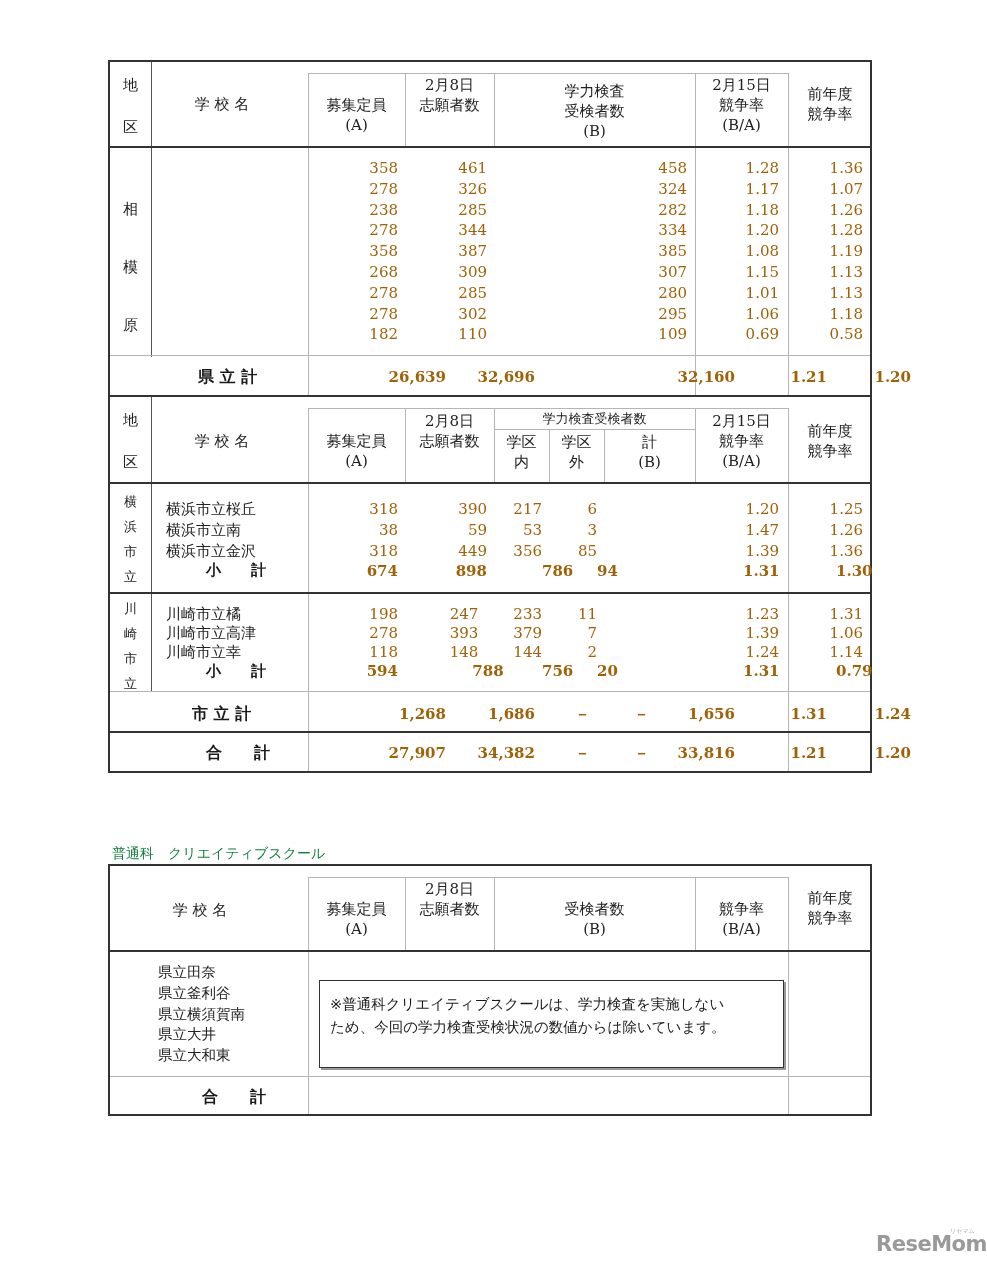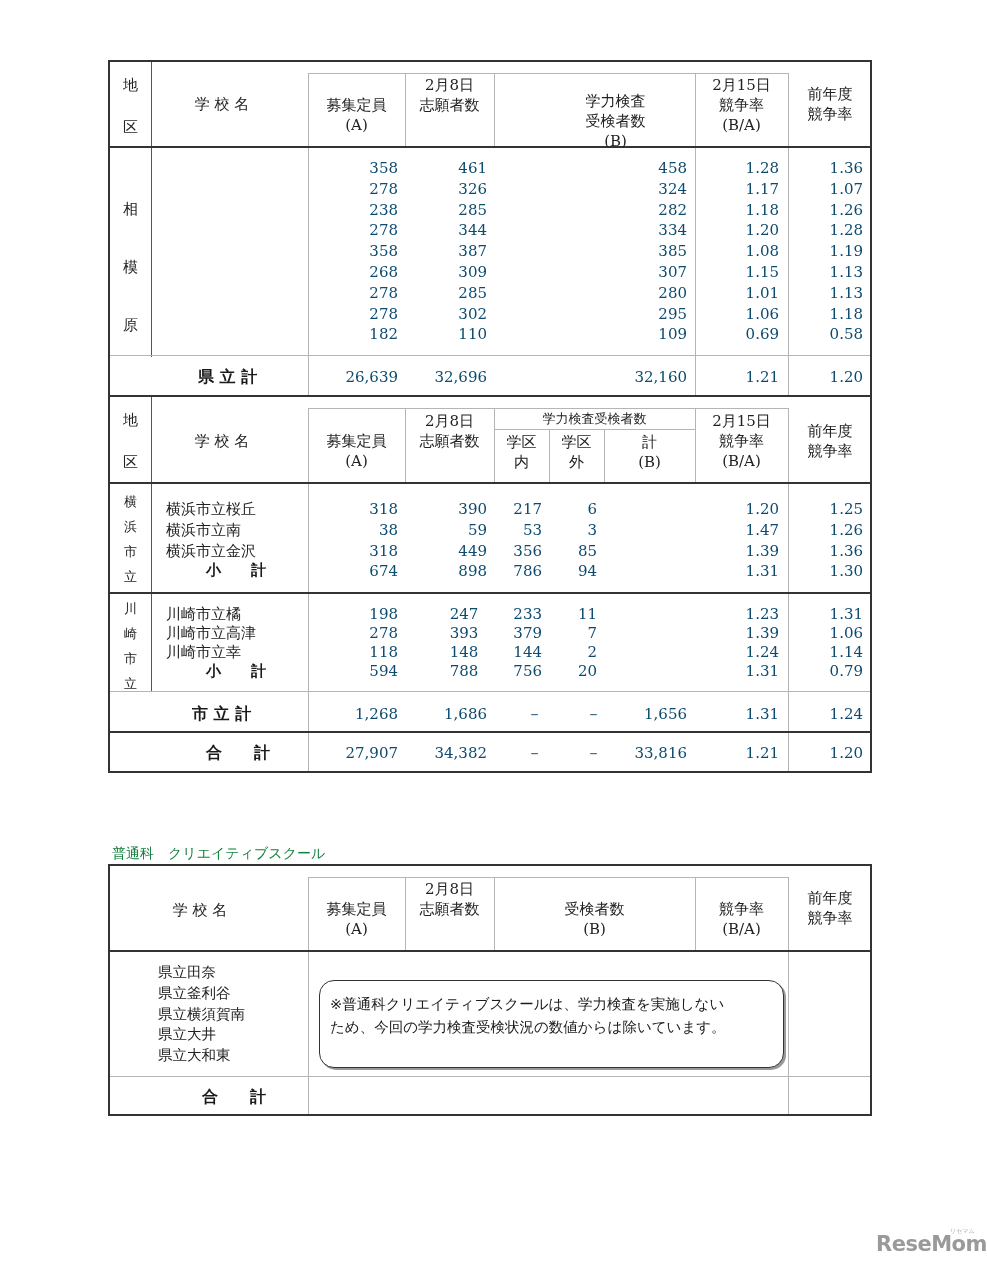--- a/index.html
+++ b/index.html
@@ -8,22 +8,22 @@
     font-family: "DejaVu Serif", "Liberation Serif", serif;
     color: #1a1a1a;
   }
   .tbl { position: absolute; border: 2px solid #333; box-sizing: border-box; background: #fff; }
   .vl { position: absolute; width: 0; border-left: 1px solid #b5b5b5; }
   .vlk { position: absolute; width: 0; border-left: 1px solid #555; }
   .hl { position: absolute; height: 0; border-top: 1px solid #b5b5b5; }
   .hlk { position: absolute; height: 0; border-top: 2px solid #333; }
   .hdr { position: absolute; text-align: center; font-size: 15px; line-height: 20px; color: #222; }
   .hdr-sm { font-size: 13px; line-height: 18px; }
-  .num { position: absolute; text-align: right; font-size: 15px; line-height: 20.8px; color: #0c4a6e; }
-  .bold { font-weight: normal; }
+  .num { position: absolute; text-align: right; font-size: 15px; line-height: 20.8px; color: #a16207; }
+  .bold { font-weight: bold; padding-left: 48px; }
   .name { position: absolute; font-size: 15px; line-height: 20.8px; color: #222; white-space: nowrap; }
   .area { position: absolute; text-align: center; font-size: 15px; color: #222; }
   .area-sm { font-size: 13px; }
   .tot { position: absolute; font-size: 16px; font-weight: bold; letter-spacing: 0; white-space: nowrap; }
   .num div, .name div { height: 20.8px; }
   .section-title { position: absolute; font-size: 14px; color: #15803d; font-family: "DejaVu Sans", sans-serif; }
   .note-box {
     position: absolute; border: 1.5px solid #333; box-shadow: 2px 2px 0 #999;
     font-family: "DejaVu Sans", sans-serif; font-size: 14.5px; line-height: 23px;
     padding: 12px 10px; box-sizing: border-box; background: #fff;
@@ -56,21 +56,21 @@
   </div>
   <div class="hdr" style="left:42px; top:32px; width:140px;">学 校 名</div>
   <div class="hdr" style="left:198px; top:33px; width:97px;">
     <div>募集定員</div>
     <div>(A)</div>
   </div>
   <div class="hdr" style="left:295px; top:13px; width:89px;">
     <div>2月8日</div>
     <div>志願者数</div>
   </div>
-  <div class="hdr" style="left:384px; top:29px; width:201px;padding-left:21px;">
+  <div class="hdr" style="left:384px; top:19px; width:201px;">
     <div>学力検査</div>
     <div>受検者数</div>
     <div>(B)</div>
   </div>
   <div class="hdr" style="left:585px; top:13px; width:93px;">
     <div>2月15日</div>
     <div>競争率</div>
     <div>(B/A)</div>
   </div>
   <div class="hdr" style="left:678px; top:22px; width:84px;">
@@ -357,21 +357,21 @@
   </div>
 
   <div class="name" style="left:48px; top:96px; font-family:'DejaVu Sans', sans-serif; font-size:14.5px;">
     <div>県立田奈</div>
     <div>県立釜利谷</div>
     <div>県立横須賀南</div>
     <div>県立大井</div>
     <div>県立大和東</div>
   </div>
 
-  <div class="note-box" style="left:209px; top:114px; width:465px; height:88px;border-radius:15px;">
+  <div class="note-box" style="left:209px; top:114px; width:465px; height:88px;">
     <div>※普通科クリエイティブスクールは、学力検査を実施しない</div>
     <div>ため、今回の学力検査受検状況の数値からは除いています。</div>
   </div>
 
   <div class="tot" style="left:92px; top:221px; font-family:'DejaVu Sans', sans-serif;">合　　計</div>
 </div>
 
 <div class="watermark">ReseMom</div>
 <div class="watermark-sub">リセマム</div>
 

